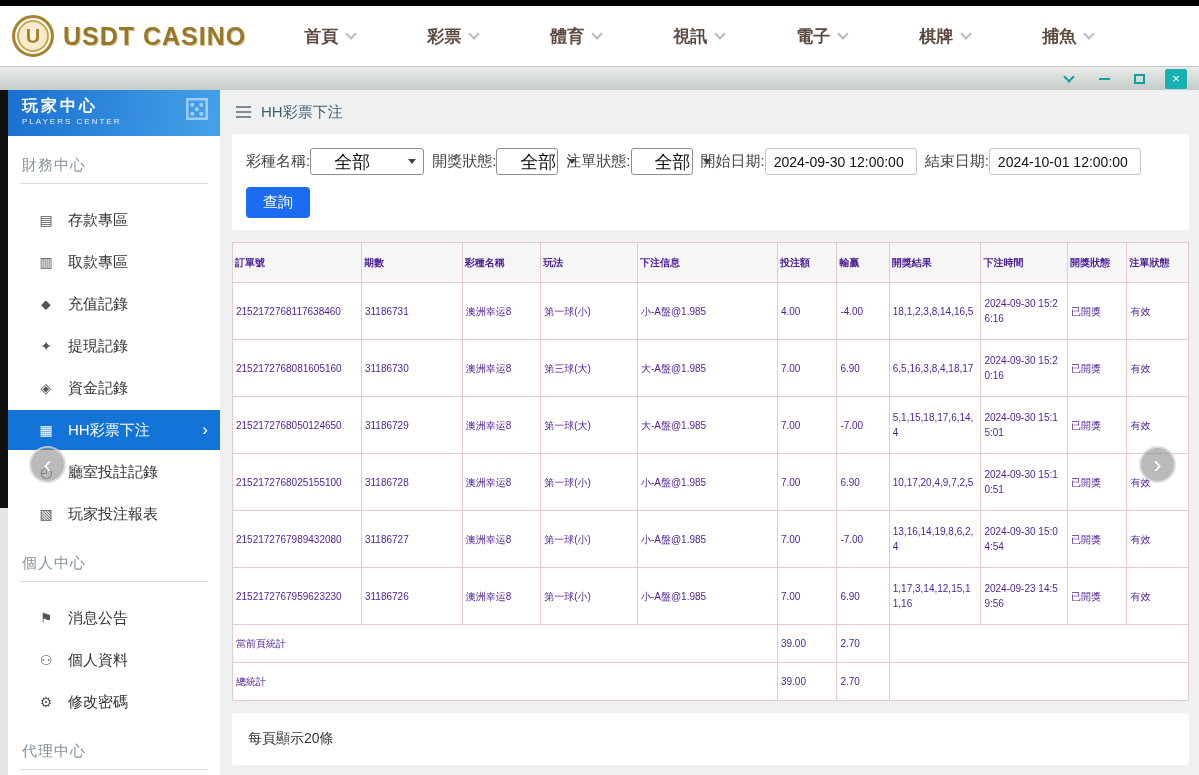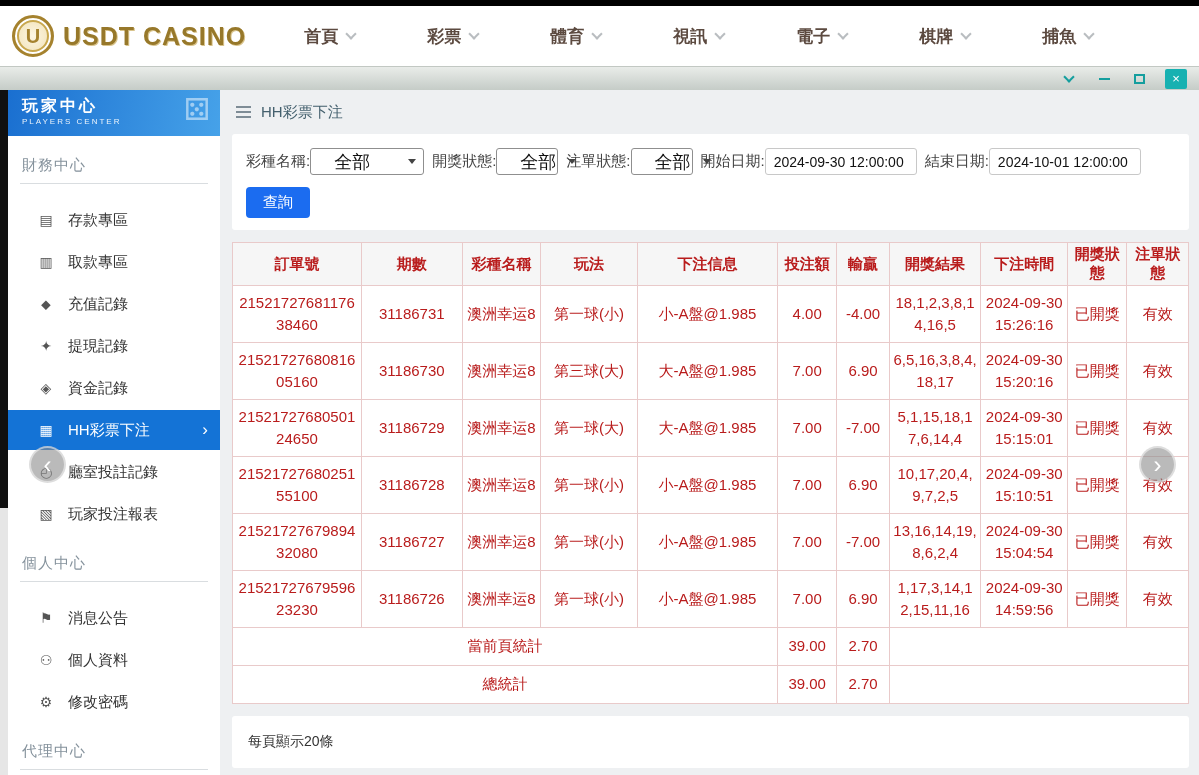--- a/index.html
+++ b/index.html
@@ -54,21 +54,21 @@
 
   .card{background:#fff;margin:0 10px 0 12px;border-radius:3px}
   .filter-card{padding:14px 14px 12px;margin-bottom:12px}
   .filter-row{display:flex;align-items:center;gap:0;font-size:15px;color:#444;white-space:nowrap}
   .gap{margin-left:8px}
   .select-box{height:27px;border:1px solid #8f8f8f;border-radius:3px;background:#fff;display:flex;align-items:center;justify-content:space-between;padding:0 7px 0 23px;gap:12px;font-size:18px;color:#111;cursor:pointer}
   .sel-caret{width:0;height:0;border-left:4px solid transparent;border-right:4px solid transparent;border-top:5px solid #444}
   .date-input{height:27px;width:152px;border:1px solid #c8c8c8;border-radius:3px;padding:0 8px;font-size:14px;color:#111;font-family:inherit}
   .search-btn{margin-top:12px;background:#1b6cf0;color:#fff;border:none;border-radius:4px;height:31px;padding:0 17px;font-size:15px;cursor:pointer;font-family:inherit}
 
-  table.bet{width:100%;border-collapse:collapse;table-layout:fixed;text-align:center;font-size:15px;color:#b91c1c;background:#fff}
+  table.bet{width:100%;border-collapse:collapse;table-layout:fixed;text-align:left;font-size:10px;color:#4c1d95;background:#fff}
   table.bet th{height:40px;background:#f6f6f6;font-weight:bold;border:1px solid #e9caca;padding:2px}
   table.bet td{border:1px solid #e9caca;padding:4px 3px;word-break:break-all;line-height:1.5}
   tr.data-row{height:57px}
   tr.sum-row td{height:38px}
 
   .pagination-card{margin-top:12px;height:52px;display:flex;align-items:center;justify-content:space-between;padding:0 16px;font-size:14px;color:#333}
   .pg-right{display:flex;align-items:center;gap:9px}
   .pg-link{color:#2f79c0;cursor:pointer}
   .pg-current{background:#4b8ccb;border:1px solid #3373ae;color:#fff;padding:1px 7px;border-radius:2px;cursor:pointer}
   .jump-input{width:36px;height:23px;border:1px solid #6ea4d8;border-radius:3px;text-align:center;font-family:inherit}
@@ -329,21 +329,21 @@
             </tr>
             <tr class="data-row">
               <td>2152172767959623230</td>
               <td>31186726</td>
               <td>澳洲幸运8</td>
               <td>第一球(小)</td>
               <td>小-A盤@1.985</td>
               <td>7.00</td>
               <td>6.90</td>
               <td>1,17,3,14,12,15,11,16</td>
-              <td>2024-09-30 14:59:56</td>
+              <td>2024-09-23 14:59:56</td>
               <td>已開獎</td>
               <td>有效</td>
             </tr>
             <tr class="sum-row">
               <td class="sum-label" colspan="5">當前頁統計</td>
               <td>39.00</td>
               <td>2.70</td>
               <td colspan="4"></td>
             </tr>
             <tr class="sum-row">

